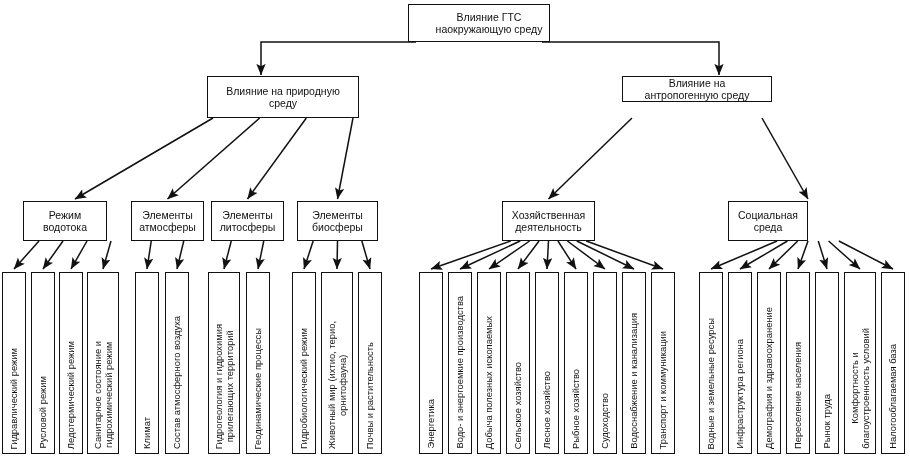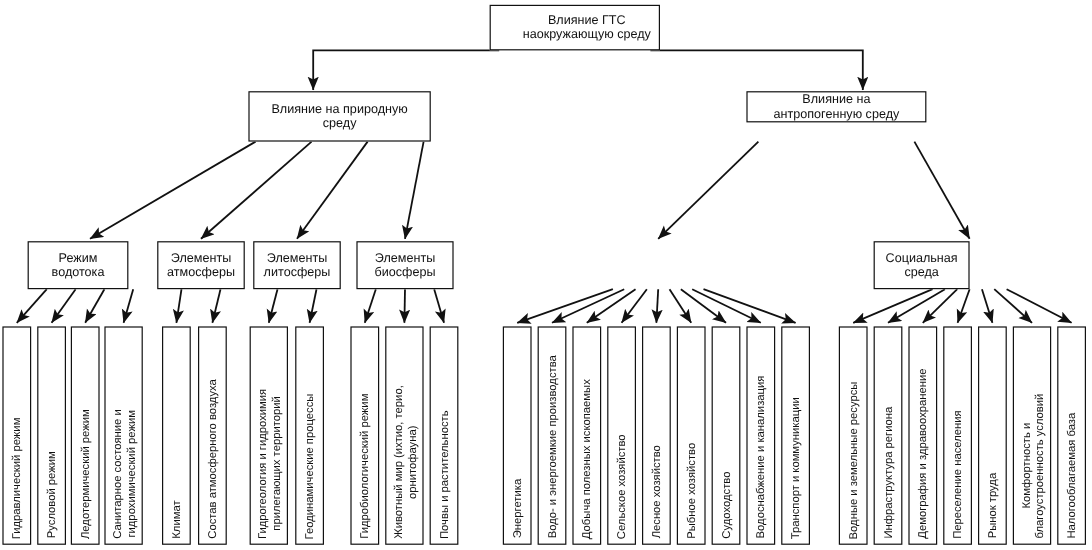--- a/index.html
+++ b/index.html
@@ -115,20 +115,21 @@
 
   <div class="node root" id="node-root" style="left: 408px; top: 4px; width: 142px; height: 38px;">Влияние ГТС<br>наокружающую среду</div>
 
   <div class="node h" id="node-natural" style="left: 207px; top: 76px; width: 152px; height: 42px;">Влияние на природную<br>среду</div>
   <div class="node h" id="node-anthropogenic" style="left: 622px; top: 76px; width: 150px; height: 26px;">Влияние на<br>антропогенную среду</div>
 
   <div class="node h" id="node-watercourse" style="left: 23px; top: 201px; width: 84px; height: 40px;">Режим<br>водотока</div>
   <div class="node h" id="node-atmosphere" style="left: 131px; top: 201px; width: 73px; height: 40px;">Элементы<br>атмосферы</div>
   <div class="node h" id="node-lithosphere" style="left: 211px; top: 201px; width: 73px; height: 40px;">Элементы<br>литосферы</div>
   <div class="node h" id="node-biosphere" style="left: 297px; top: 201px; width: 81px; height: 40px;">Элементы<br>биосферы</div>
+  <div class="node h" id="node-economic" style="left: 502px; top: 201px; width: 93px; height: 40px;">Хозяйственная<br>деятельность</div>
   <div class="node h" id="node-social" style="left: 728px; top: 201px; width: 80px; height: 40px;">Социальная<br>среда</div>
 
   <div id="leaf-layer">
       <div class="leaf" style="left: 2px; top: 272px; width: 24px; height: 182px;">
         <div class="vwrap">
           <div class="vrot">Гидравлический режим</div>
         </div>
       </div>
       <div class="leaf" style="left: 31px; top: 272px; width: 24px; height: 182px;">
         <div class="vwrap">

